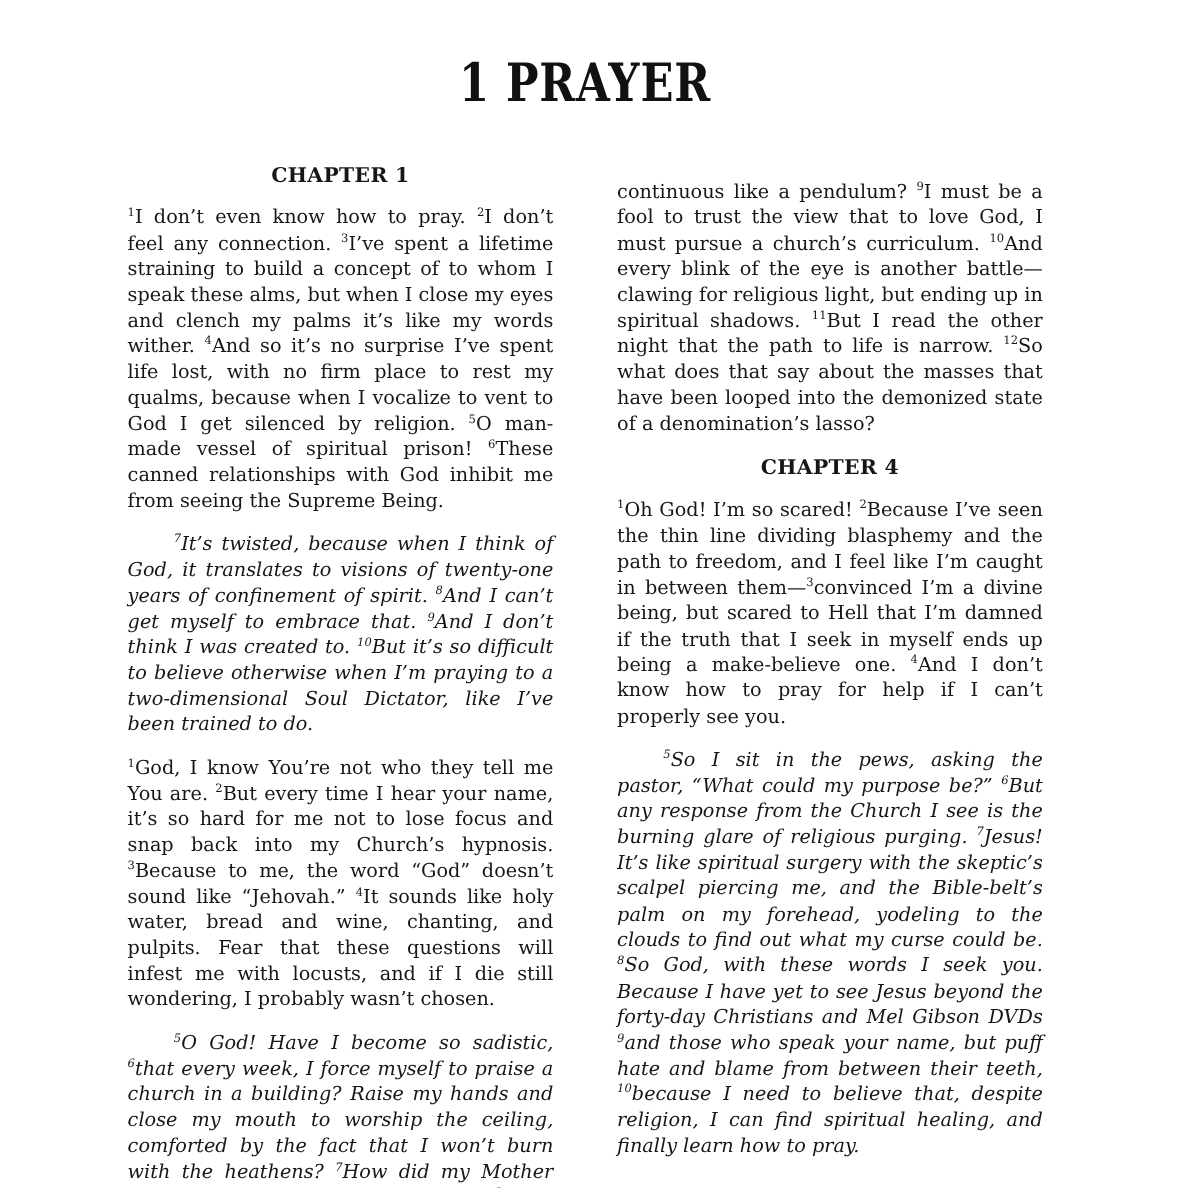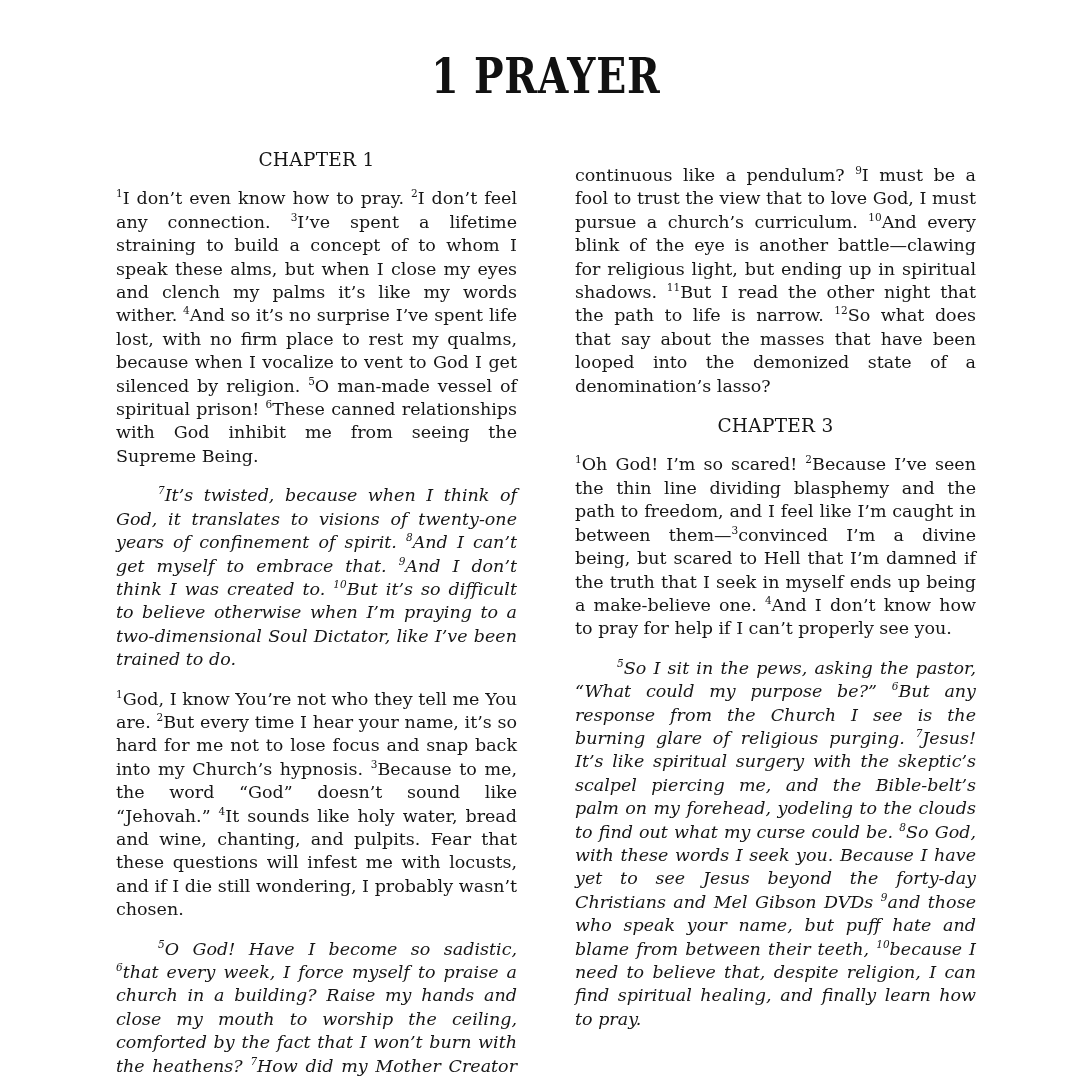--- a/index.html
+++ b/index.html
@@ -2,21 +2,21 @@
 <html><head>
 <meta charset="utf-8">
 <style>
   html, body { margin: 0; padding: 0; background: #ffffff; }
   .page {
     position: relative;
     width: 1080px;
     height: 1080px;
     background: #ffffff;
     box-sizing: border-box;
-    padding: 40px 88px 0 100px;
+    padding: 40px 116px 0 100px;
     overflow: hidden;
     font-family: "DejaVu Serif", "Liberation Serif", serif;
     color: #161616;
   }
   .book-title {
     text-align: center;
     margin: 8px 0 44px 0;
     font-size: 48px;
     font-weight: 900;
     color: #111111;
@@ -35,21 +35,21 @@
     flex: 1 1 0;
     font-size: 17.5px;
     line-height: 23.4px;
     text-align: justify;
     color: #161616;
     hyphens: none;
   }
   .chapter-heading {
     text-align: center;
     text-indent: 0;
-    font-weight: normal;
+    font-weight: bold;
     font-size: 18.5px;
     letter-spacing: 0.3px;
   }
   p.verse-paragraph {
     margin: 16px;
     text-indent: 0;
   }
   p.verse-paragraph.indented {
     text-indent: 2.4em;
     font-style: italic;
@@ -69,18 +69,18 @@
   <div class="text-columns">
     <div class="column">
         <div class="chapter-heading">CHAPTER 1</div>
         <p class="verse-paragraph"><sup class="verse-num">1</sup>I don’t even know how to pray. <sup class="verse-num">2</sup>I don’t feel any connection. <sup class="verse-num">3</sup>I’ve spent a lifetime straining to build a concept of to whom I speak these alms, but when I close my eyes and clench my palms it’s like my words wither.  <sup class="verse-num">4</sup>And so it’s no surprise I’ve spent life lost, with no firm place to rest my qualms, because when I vocalize to vent to God I get silenced by religion. <sup class="verse-num">5</sup>O man-made vessel of spiritual prison! <sup class="verse-num">6</sup>These canned relationships with God inhibit me from seeing the Supreme Being.</p>
         <p class="verse-paragraph indented"><sup class="verse-num">7</sup>It’s twisted, because when I think of God, it translates to visions of twenty-one years of confinement of spirit. <sup class="verse-num">8</sup>And I can’t get myself to embrace that. <sup class="verse-num">9</sup>And I don’t think I was created to. <sup class="verse-num">10</sup>But it’s so difficult to believe otherwise when I’m praying to a two-dimensional Soul Dictator, like I’ve been trained to do.</p>
         <p class="verse-paragraph"><sup class="verse-num">1</sup>God, I know You’re not who they tell me You are. <sup class="verse-num">2</sup>But every time I hear your name, it’s so hard for me not to lose focus and snap back into my Church’s hypnosis. <sup class="verse-num">3</sup>Because to me, the word “God” doesn’t sound like “Jehovah.”  <sup class="verse-num">4</sup>It sounds like holy water, bread and wine, chanting, and pulpits. Fear that these questions will infest me with locusts, and if I die still wondering, I probably wasn’t chosen.</p>
         <p class="verse-paragraph indented"><sup class="verse-num">5</sup>O God!  Have I become so sadistic, <sup class="verse-num">6</sup>that every week, I force myself to praise a church in a building? Raise my hands and close my mouth to worship the ceiling, comforted by the fact that I won’t burn with the heathens? <sup class="verse-num">7</sup>How did my Mother Creator get misconstrued into this? <sup class="verse-num">8</sup>What is this ridiculous institution that swings</p>
       </div>
     <div class="column">
         <p class="verse-paragraph">continuous like a pendulum? <sup class="verse-num">9</sup>I must be a fool to trust the view that to love God, I must pursue a church’s curriculum. <sup class="verse-num">10</sup>And every blink of the eye is another battle—clawing for religious light, but ending up in spiritual shadows. <sup class="verse-num">11</sup>But I read the other night that the path to life is narrow. <sup class="verse-num">12</sup>So what does that say about the masses that have been looped into the demonized state of a denomination’s lasso?</p>
-        <div class="chapter-heading">CHAPTER 3</div>
+        <div class="chapter-heading">CHAPTER 4</div>
         <p class="verse-paragraph"><sup class="verse-num">1</sup>Oh God!  I’m so scared! <sup class="verse-num">2</sup>Because I’ve seen the thin line dividing blasphemy and the path to freedom, and I feel like I’m caught in between them—<sup class="verse-num">3</sup>convinced I’m a divine being, but scared to Hell that I’m damned if the truth that I seek in myself ends up being a make-believe one. <sup class="verse-num">4</sup>And I don’t know how to pray for help if I can’t properly see you.</p>
         <p class="verse-paragraph indented"><sup class="verse-num">5</sup>So I sit in the pews, asking the pastor, “What could my purpose be?” <sup class="verse-num">6</sup>But any response from the Church I see is the burning glare of religious purging. <sup class="verse-num">7</sup>Jesus!  It’s like spiritual surgery with the skeptic’s scalpel piercing me, and the Bible-belt’s palm on my forehead, yodeling to the clouds to find out what my curse could be. <sup class="verse-num">8</sup>So God, with these words I seek you.  Because I have yet to see Jesus beyond the forty-day Christians and Mel Gibson DVDs <sup class="verse-num">9</sup>and those who speak your name, but puff hate and blame from between their teeth, <sup class="verse-num">10</sup>because I need to believe that, despite religion, I can find spiritual healing, and finally learn how to pray.</p>
       </div>
   </div>
 </div>
 
 </body></html>

